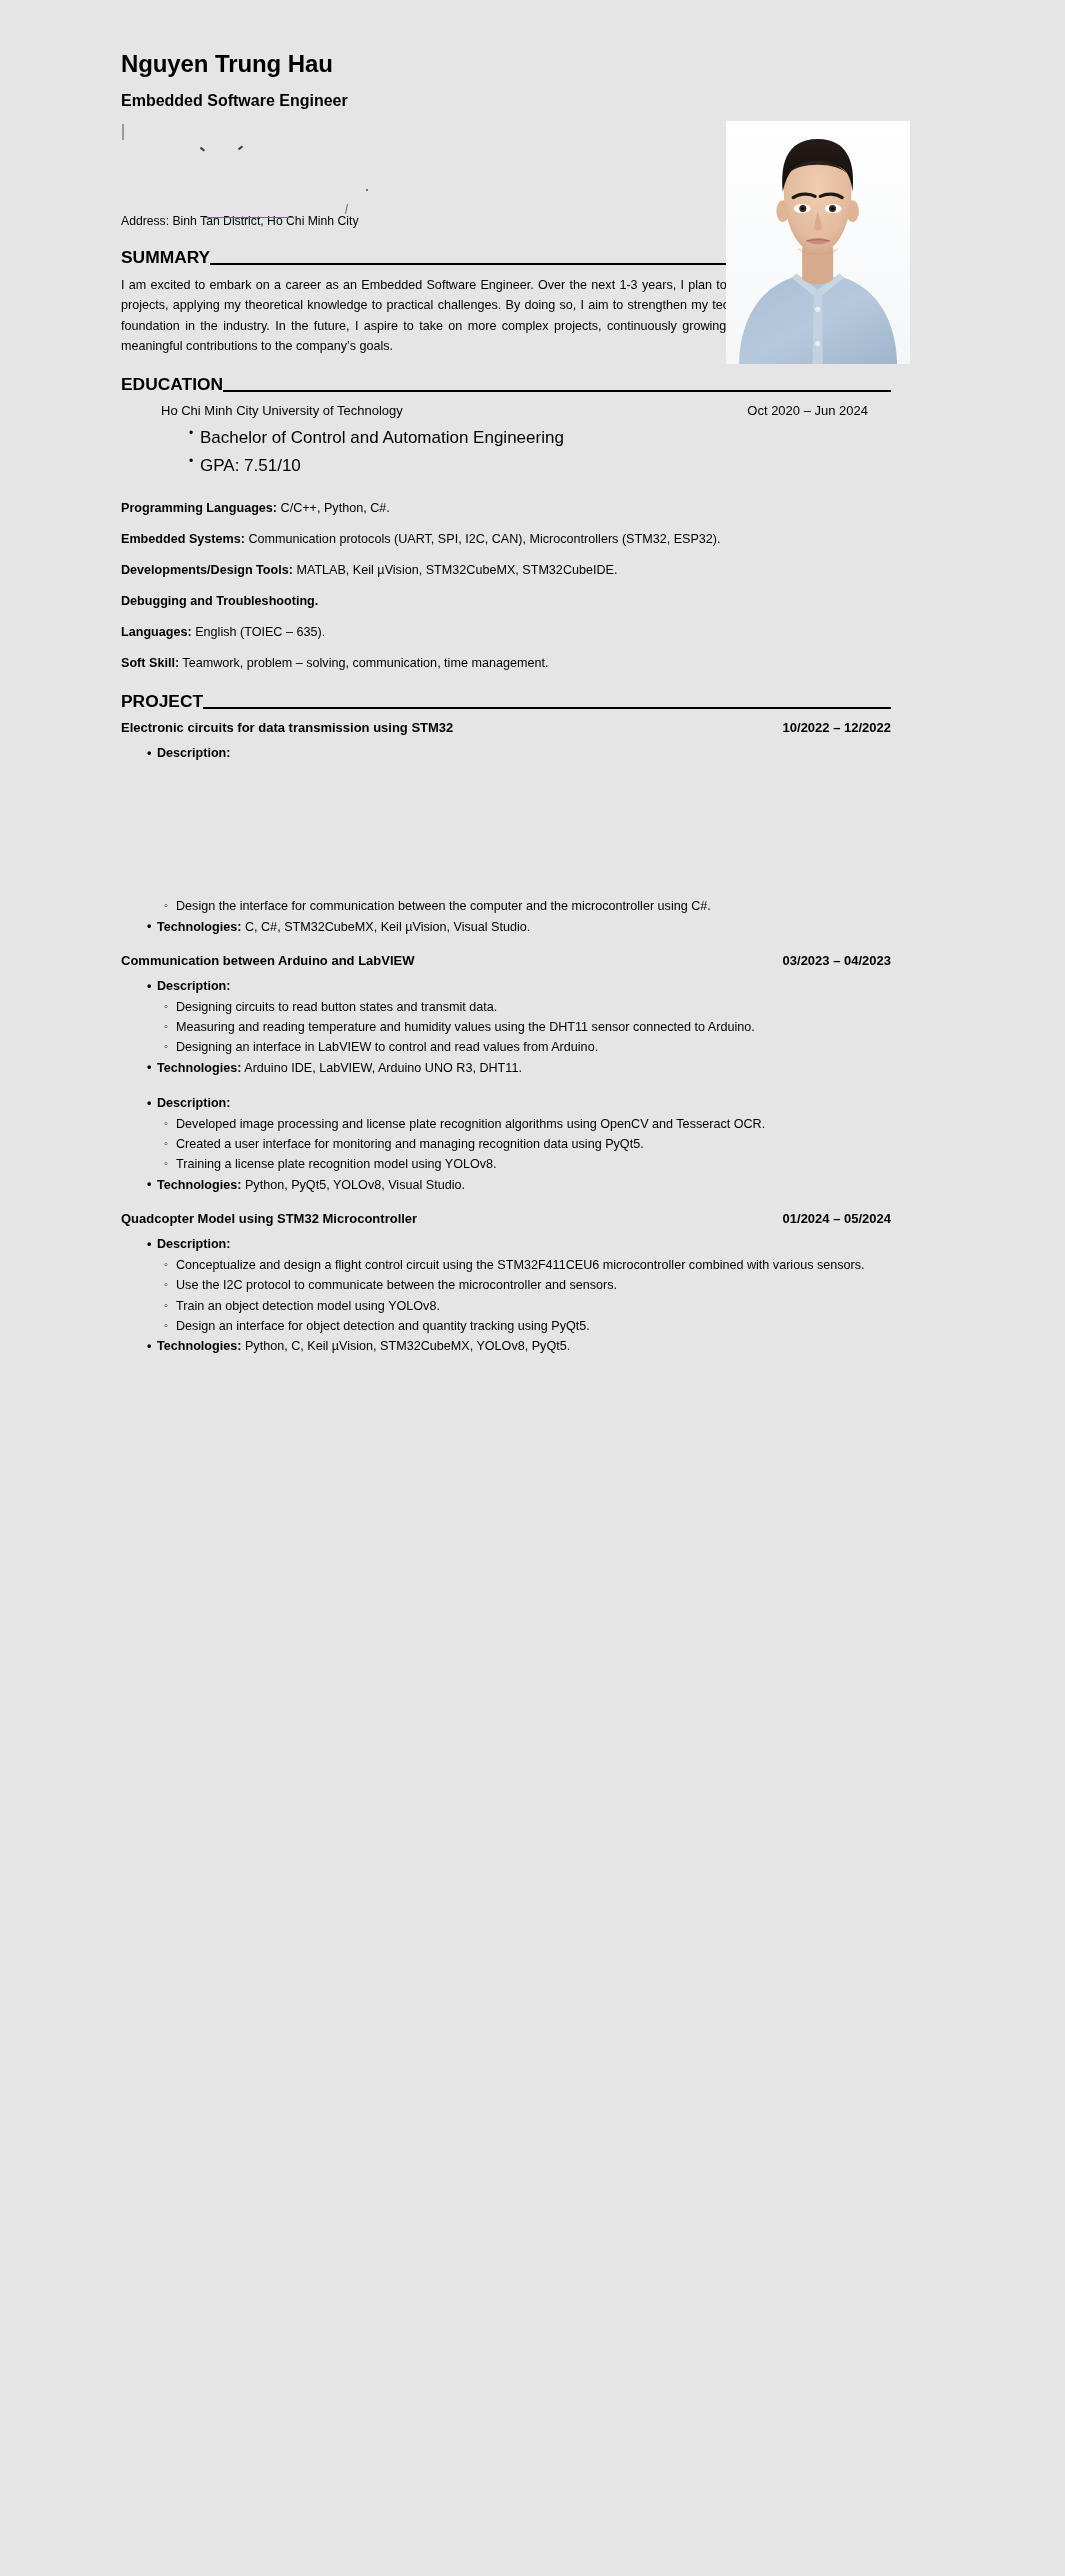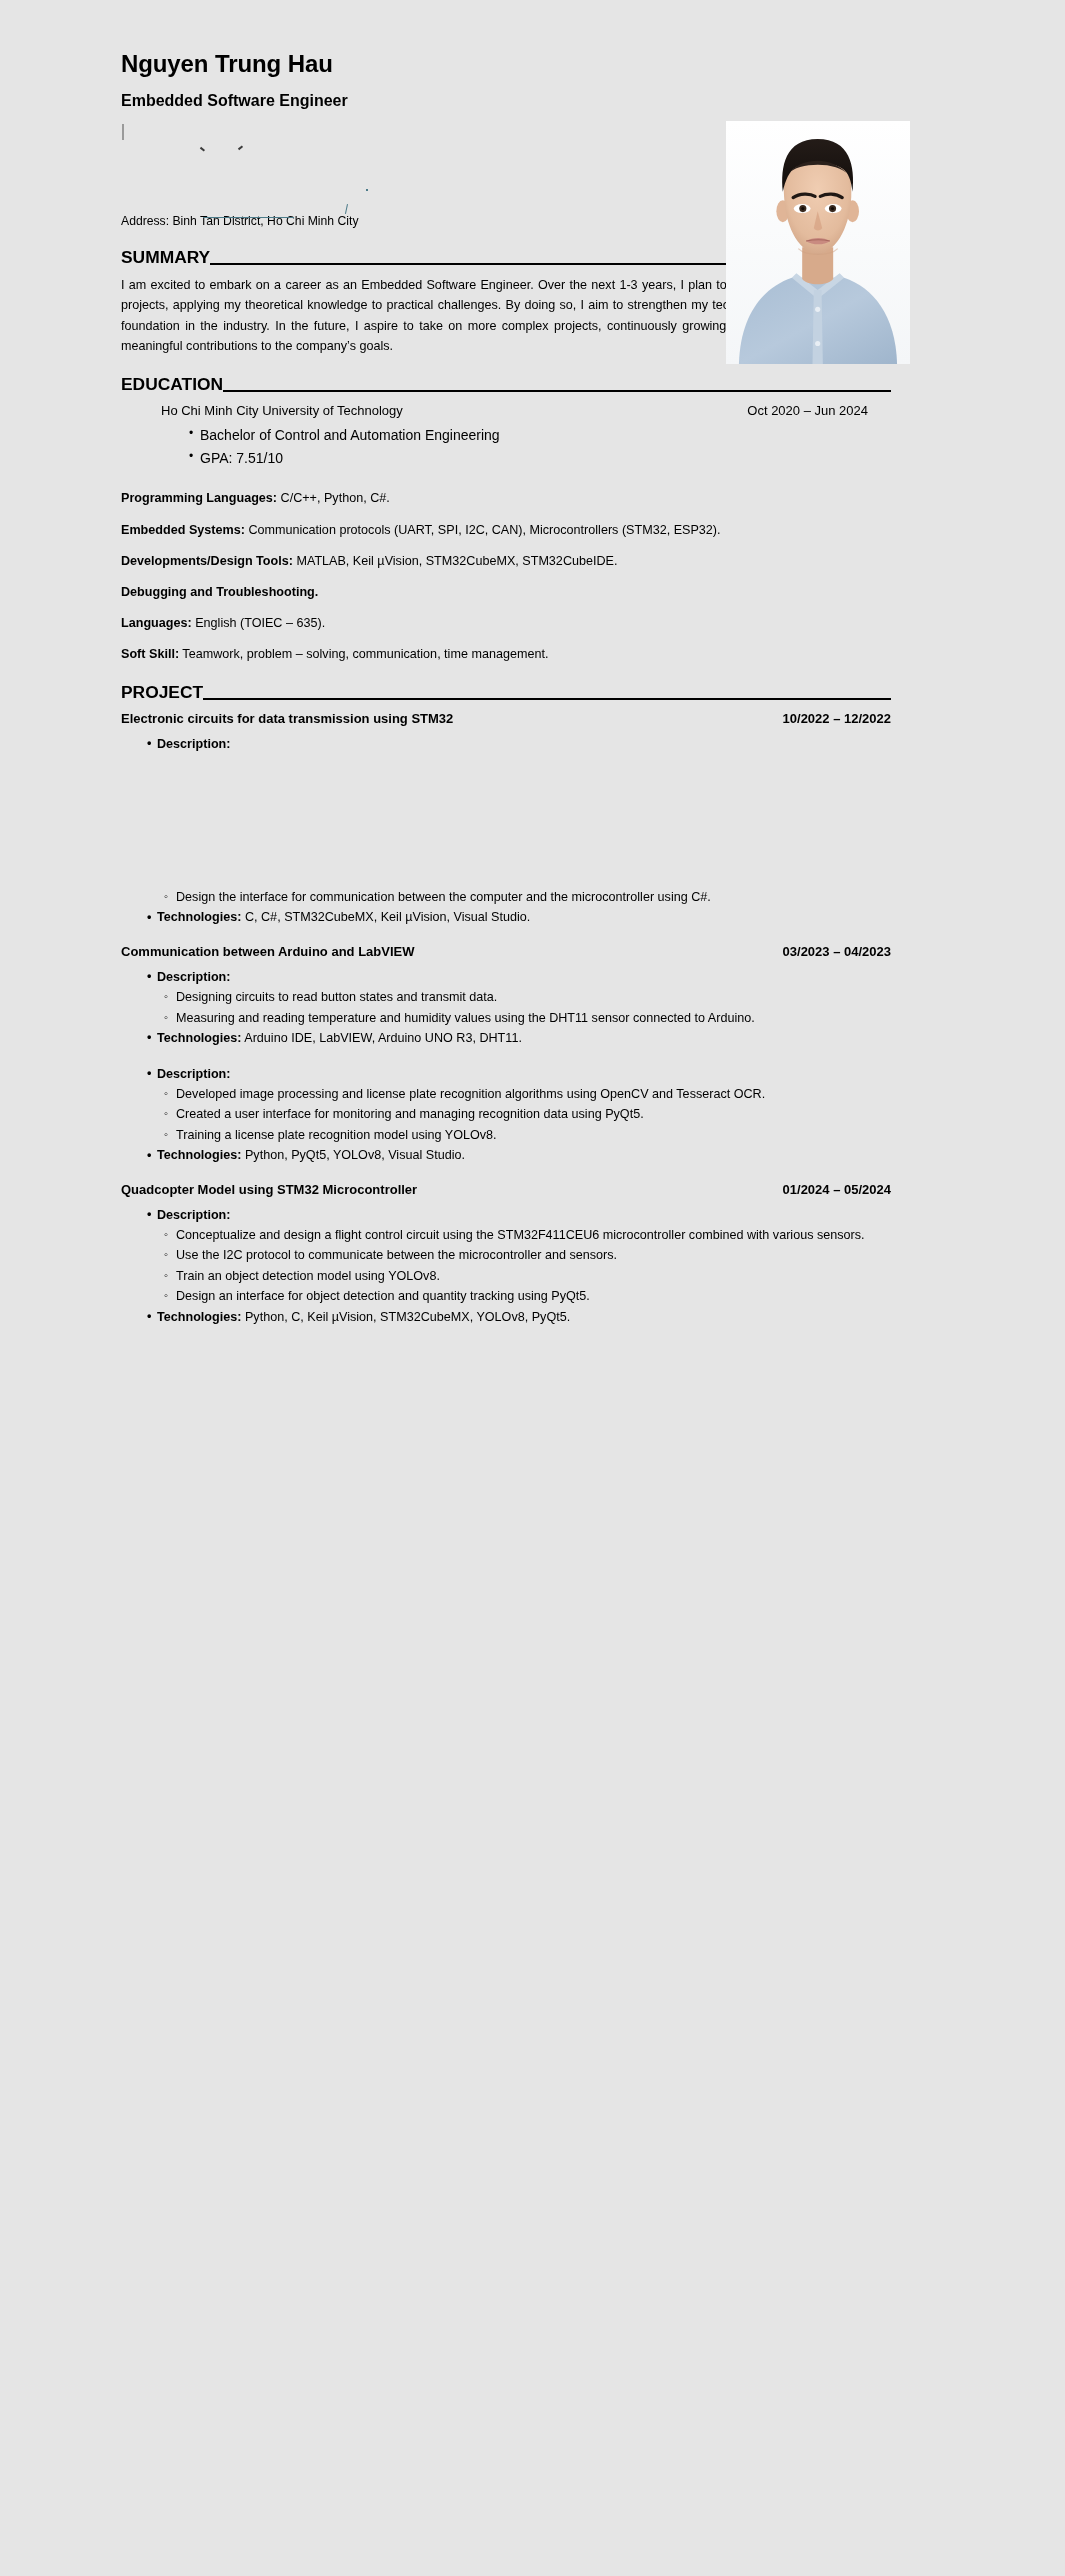--- a/index.html
+++ b/index.html
@@ -170,21 +170,21 @@
   }
   .edu-school { white-space: nowrap; }
   .edu-dates { margin-left: auto; white-space: nowrap; padding-right: 23px; }
   .edu-bullets {
     margin: 7.7px 0 0 0;
     padding: 0;
     list-style: none;
   }
   .edu-bullets li {
     position: relative;
-    font-size: 14px;
+    font-size: 17px;
     line-height: 1.55;
     padding-left: 79px;
     margin-bottom: 1.3px;
   }
   .edu-bullets li::before {
     content: "\2022";
     position: absolute;
     left: 68px;
     top: -1.3px;
     font-size: 12.2px;
@@ -317,20 +317,21 @@
           </div>
           <div class="project">
             <div class="proj-head">
               <span class="proj-title">Communication between Arduino and LabVIEW</span>
               <span class="proj-dates">03/2023 – 04/2023</span>
             </div>
             <ul class="proj-body">
               <li class="lvl1">Description:</li>
               <li class="lvl2 nojust">Designing circuits to read button states and transmit data.</li>
               <li class="lvl2">Measuring and reading temperature and humidity values using the DHT11 sensor connected to Arduino.</li>
+              <li class="lvl2">Designing an interface in LabVIEW to control and read values from Arduino.</li>
               <li class="lvl1"><b>Technologies:</b><span class="norm"> Arduino IDE, LabVIEW, Arduino UNO R3, DHT11.</span></li>
             </ul>
           </div>
           <div class="project">
             <ul class="proj-body">
               <li class="lvl1">Description:</li>
               <li class="lvl2">Developed image processing and license plate recognition algorithms using OpenCV and Tesseract OCR.</li>
               <li class="lvl2">Created a user interface for monitoring and managing recognition data using PyQt5.</li>
               <li class="lvl2 nojust">Training a license plate recognition model using YOLOv8.</li>
               <li class="lvl1"><b>Technologies:</b><span class="norm"> Python, PyQt5, YOLOv8, Visual Studio.</span></li>

